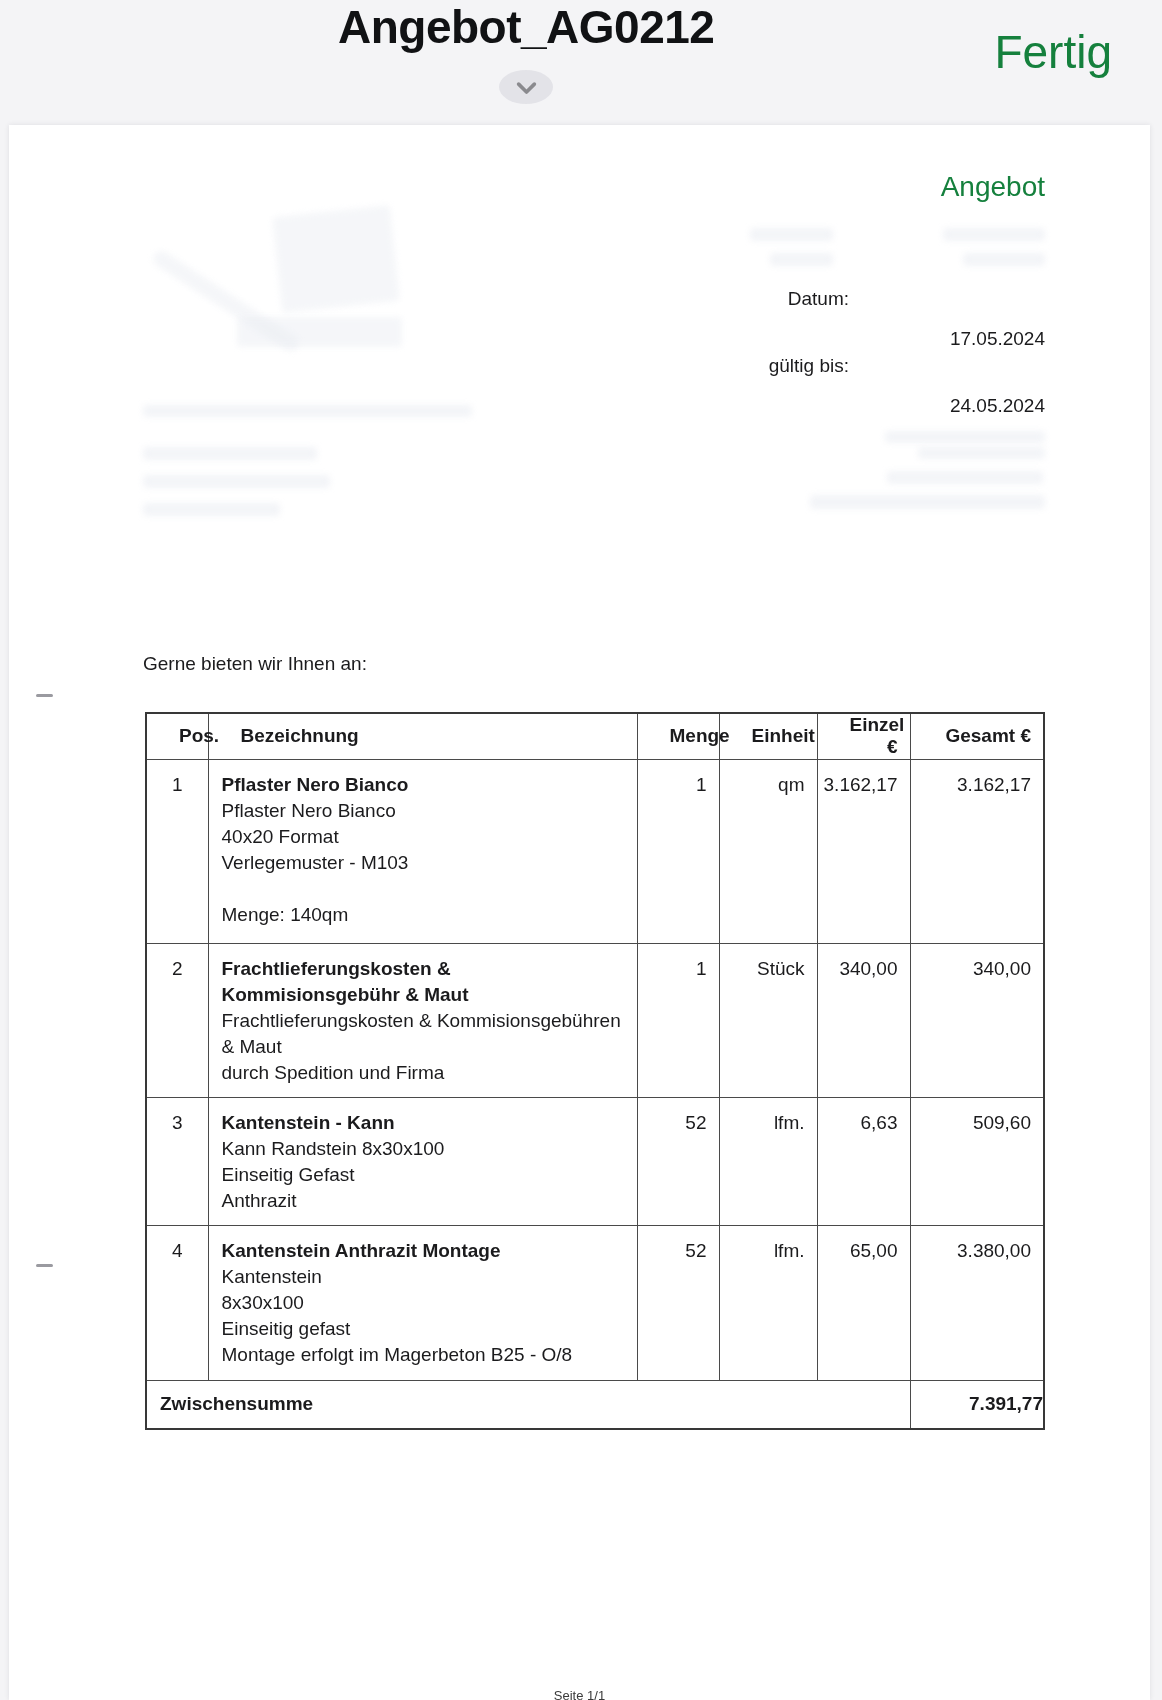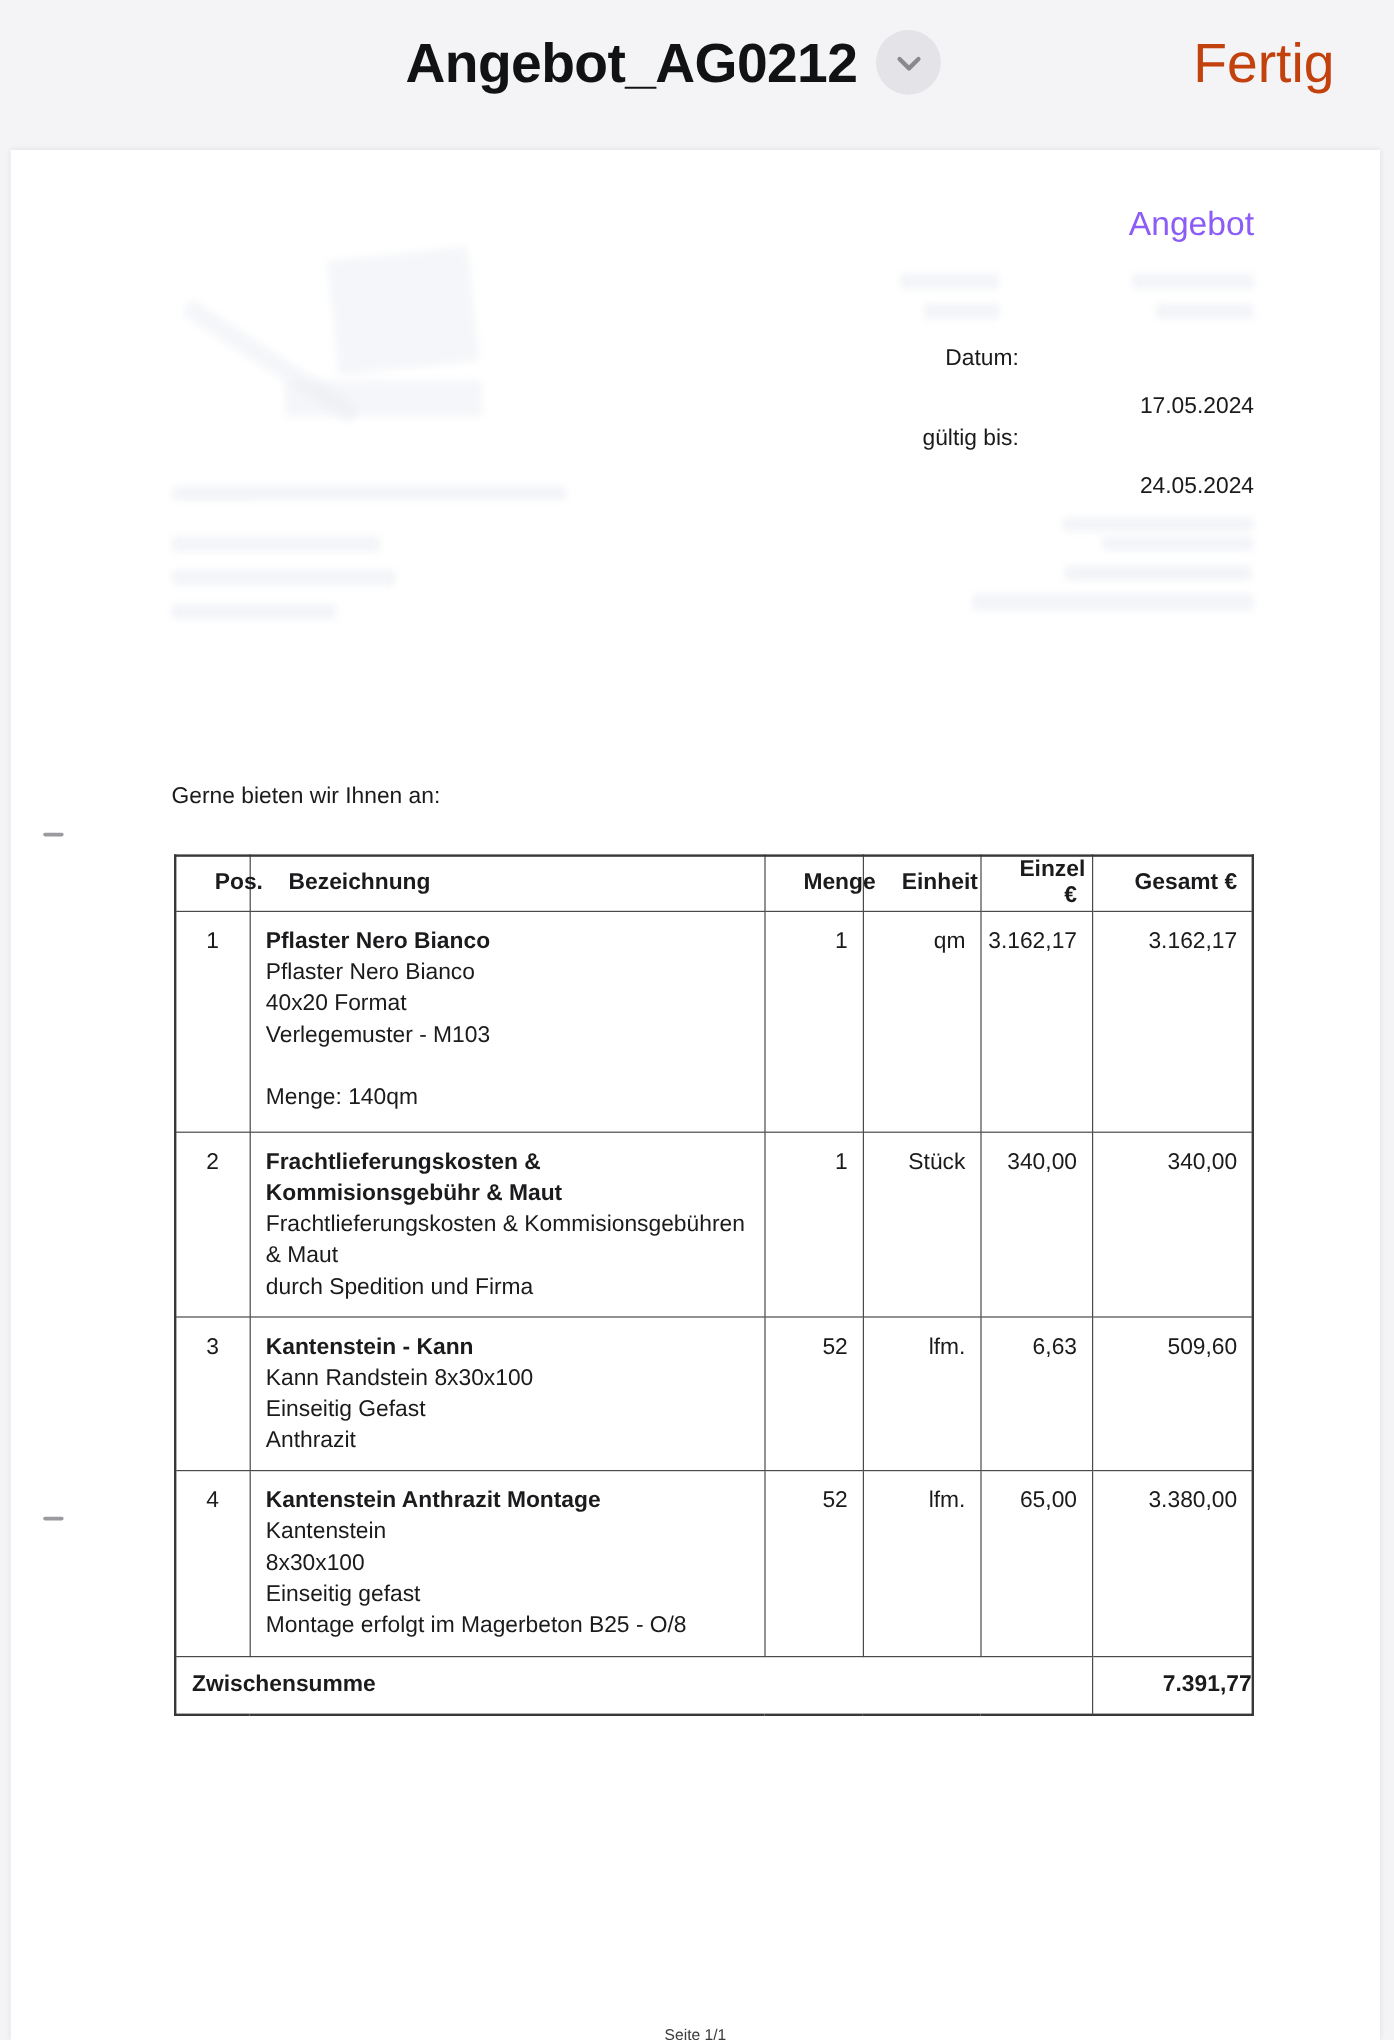--- a/index.html
+++ b/index.html
@@ -7,44 +7,44 @@
   body {
     position:relative;
     background:#f4f4f6;
     font-family:"Liberation Sans", sans-serif;
     color:#1b1b1d;
     -webkit-font-smoothing:antialiased;
   }
 
   
   .topbar { position:absolute; left:0; top:0; width:1162px; height:104px; }
-  .title-wrap { position:absolute; left:338px; top:0; height:104px; display:flex; align-items:center; gap:16px; }
+  .title-wrap { position:absolute; left:338px; top:0; height:104px; display:flex; align-items:center; gap:16px;flex-direction:column; }
   .doc-title { font-size:46px; font-weight:700; letter-spacing:-0.5px; color:#111214; white-space:nowrap; }
   .chevron-btn {
     width:54px; height:54px; border-radius:50%; border:none; background:#e3e3e8;
     display:flex; align-items:center; justify-content:center; cursor:pointer;
   }
   .done-btn {
     position:absolute; right:50px; top:0; height:104px; border:none; background:none;
-    font-family:inherit; font-size:46px; font-weight:500; color:#c2410c; cursor:pointer;
+    font-family:inherit; font-size:46px; font-weight:500; color:#15803d; cursor:pointer;
     display:flex; align-items:center;margin-left:16px;
   }
 
   
   .viewport { position:absolute; left:0; top:0; width:1162px; height:1700px; }
   .page {
     position:absolute; left:9px; top:125px; width:1141px; height:1575px;
     background:#ffffff; overflow:hidden;
     box-shadow:0 0 5px rgba(40,40,60,0.10);
   }
 
   
   .ghost { position:absolute; background:#e9ecf2; opacity:.55; filter:blur(3px); border-radius:4px; }
 
-  .doc-heading { position:absolute; top:46px; right:105px; font-size:28px; color:#8b5cf6; }
+  .doc-heading { position:absolute; top:46px; right:105px; font-size:28px; color:#15803d; }
 
   .meta { position:absolute; top:160px; right:105px; }
   .meta-row { display:flex; justify-content:flex-end; line-height:27px; font-size:19px; }
   .meta-label { width:220px; text-align:right; }
   .meta-value { width:196px; text-align:right;margin-top:40px; }
 
   .intro { position:absolute; left:134px; top:528px; font-size:19px; }
 
   
   table.items {

